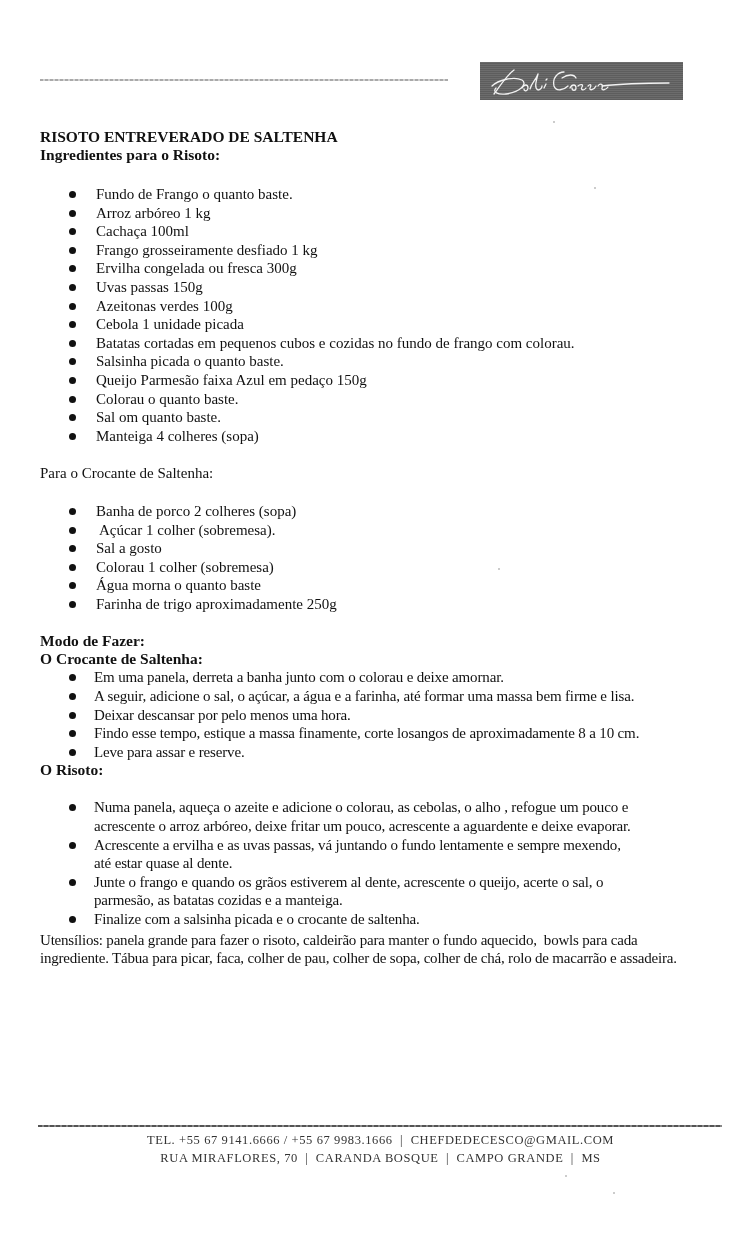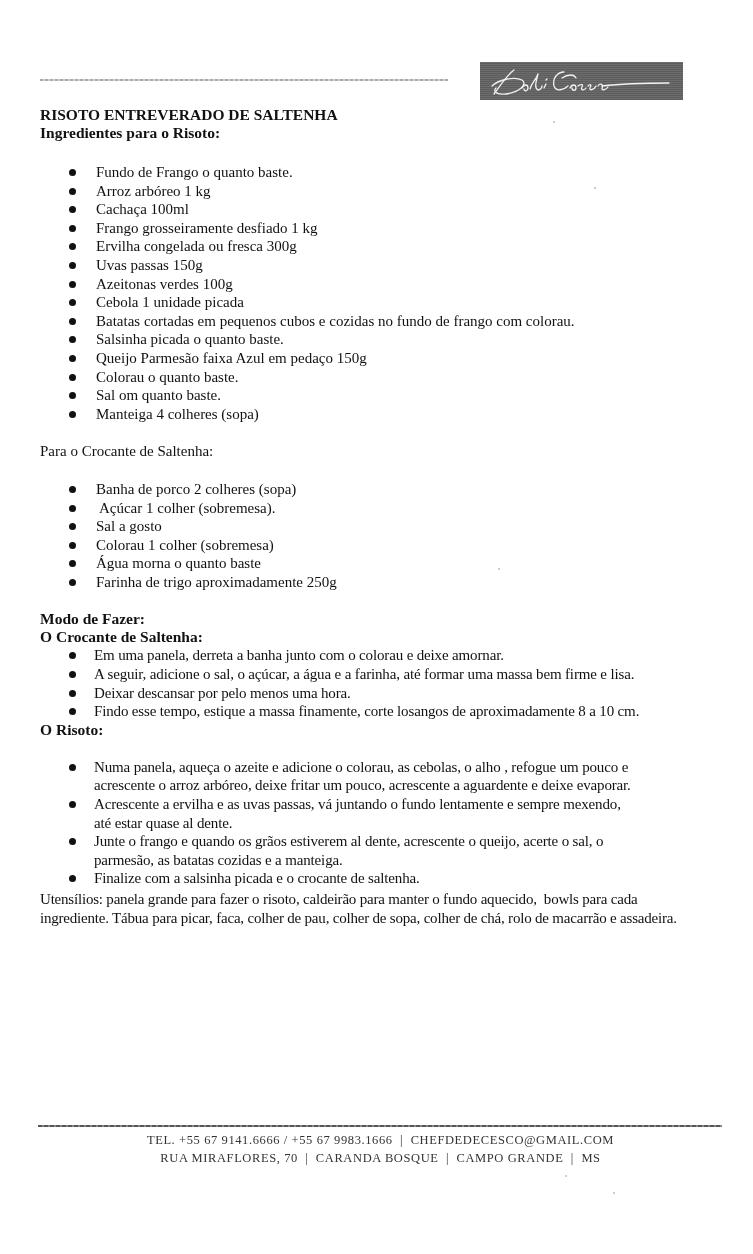--- a/index.html
+++ b/index.html
@@ -12,21 +12,21 @@
     background: repeating-linear-gradient(90deg, #9a9a9a 0 3px, #c8c8c8 3px 5px);
     opacity: .85;
   }
   .signature {
     position: absolute; left: 480px; top: 62px; width: 203px; height: 38px;
     background: repeating-linear-gradient(0deg, #5d5d5d 0 1px, #6c6c6c 1px 2px), #636363;
     display: flex; align-items: center; justify-content: flex-start;
     overflow: hidden;
   }
   .signature svg { margin-left: 4px; }
-  .doc { position: absolute; left: 40px; top: 106px; width: 680px; font-size: 15px; line-height: 18.6px; }
+  .doc { position: absolute; left: 40px; top: 128px; width: 680px; font-size: 15px; line-height: 18.6px; }
   h1 { font-size: 15.5px; font-weight: bold; margin: 0; line-height: 18px; }
   h2 { font-size: 15.5px; font-weight: bold; margin: 0; line-height: 18px; }
   ul { margin: 0; padding: 0; list-style: none; }
   li { position: relative; padding-left: 56px; }
   li .bullet {
     position: absolute; left: 29px; top: 6px; width: 7px; height: 7px; border-radius: 50%; background: #111;
   }
   .cond li { padding-left: 54px; letter-spacing: -0.15px; }
   .cond li .bullet { left: 29px; }
   .risoto-ingredients { margin-top: 21px; }
@@ -102,20 +102,21 @@
     <li><span class="bullet"></span><span>Farinha de trigo aproximadamente 250g</span></li>
   </ul>
 
   <h2 class="modo">Modo de Fazer:</h2>
   <h2>O Crocante de Saltenha:</h2>
   <ul class="cond" style="width:620px">
     <li><span class="bullet"></span><span>Em uma panela, derreta a banha junto com o colorau e deixe amornar.</span></li>
     <li><span class="bullet"></span><span>A seguir, adicione o sal, o açúcar, a água e a farinha, até formar uma massa bem firme e lisa.</span></li>
     <li><span class="bullet"></span><span>Deixar descansar por pelo menos uma hora.</span></li>
     <li><span class="bullet"></span><span>Findo esse tempo, estique a massa finamente, corte losangos de aproximadamente 8 a 10 cm.</span></li>
+    <li><span class="bullet"></span><span>Leve para assar e reserve.</span></li>
   </ul>
 
   <h2>O Risoto:</h2>
   <ul class="cond risoto-steps" style="width:600px">
     <li><span class="bullet"></span><span>Numa panela, aqueça o azeite e adicione o colorau, as cebolas, o alho , refogue um pouco e acrescente o arroz arbóreo, deixe fritar um pouco, acrescente a aguardente e deixe evaporar.</span></li>
     <li><span class="bullet"></span><span>Acrescente a ervilha e as uvas passas, vá juntando o fundo lentamente e sempre mexendo, até estar quase al dente.</span></li>
     <li><span class="bullet"></span><span>Junte o frango e quando os grãos estiverem al dente, acrescente o queijo, acerte o sal, o parmesão, as batatas cozidas e a manteiga.</span></li>
     <li><span class="bullet"></span><span>Finalize com a salsinha picada e o crocante de saltenha.</span></li>
   </ul>
 

